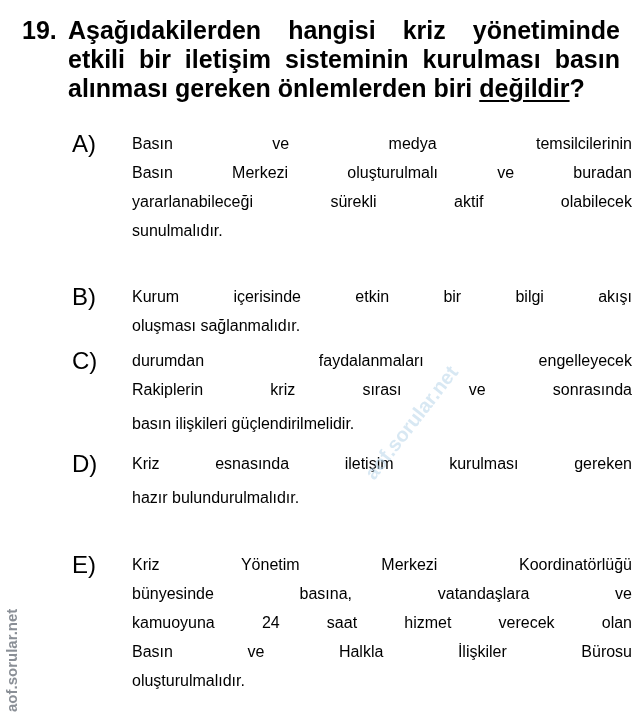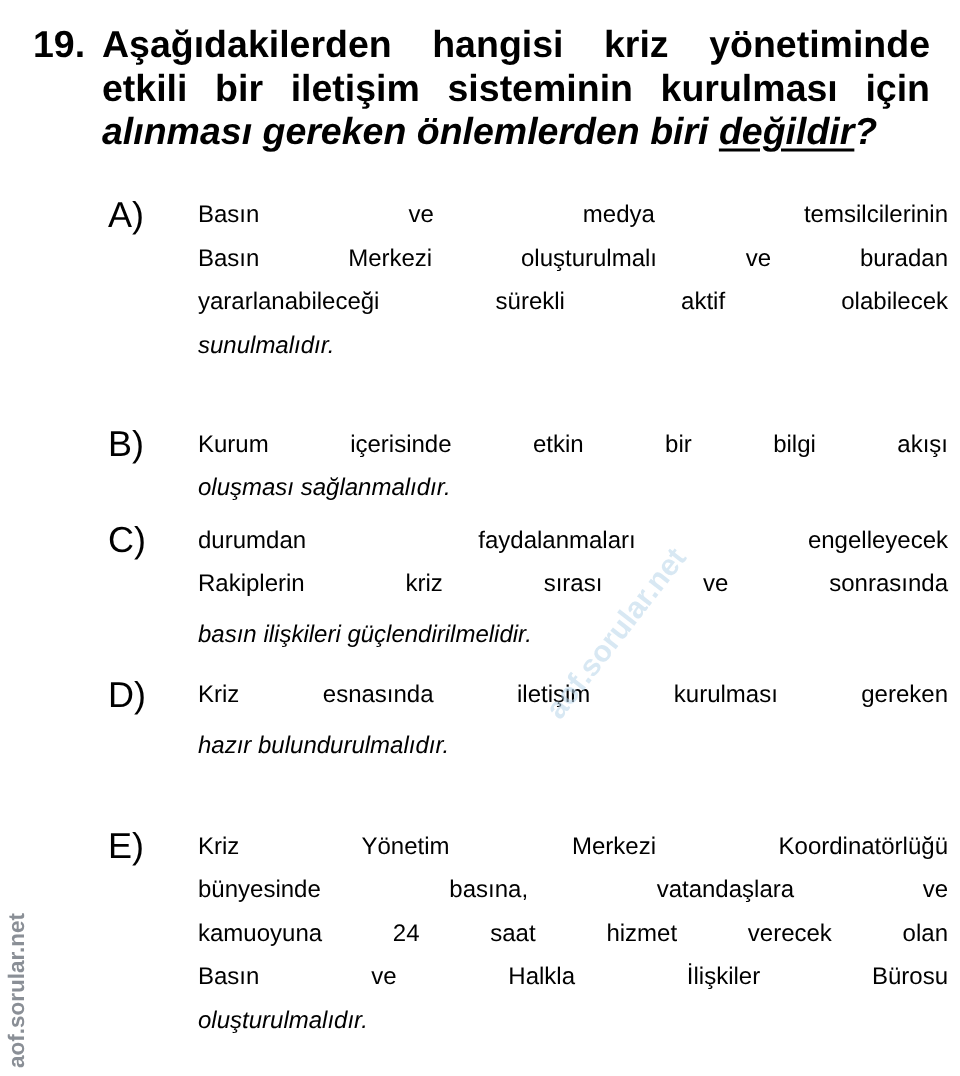--- a/index.html
+++ b/index.html
@@ -67,21 +67,20 @@
       text-align-last: left;
     }
     .line {
       display: block;
       text-align: justify;
       text-align-last: justify;
       white-space: normal;
     }
     .line.last {
       text-align-last: left;
-      font-style: italic;
     }
     .line.gap {
       margin-top: 5px;
     }
     #opt-a { top: 129px; }
     #opt-b { top: 282px; }
     #opt-c { top: 346px; }
     #opt-d { top: 449px; }
     #opt-e { top: 550px; }
     .wm-diag {
@@ -109,21 +108,21 @@
       white-space: nowrap;
     }
   </style>
 </head>
 <body>
 
 <div class="question">
   <span class="q-num">19.</span>
   <div class="q-text">
     <span class="line">Aşağıdakilerden hangisi kriz yönetiminde</span>
-    <span class="line">etkili bir iletişim sisteminin kurulması için</span>
+    <span class="line">etkili bir iletişim sisteminin kurulması basın</span>
     <span class="line last"><span>alınması gereken önlemlerden biri</span> <u>değildir</u><span>?</span></span>
   </div>
 </div>
 
 <div class="option" id="opt-a">
   <span class="opt-letter">A)</span>
   <div class="opt-text">
     <span class="line">Basın ve medya temsilcilerinin</span>
     <span class="line">Basın Merkezi oluşturulmalı ve buradan</span>
     <span class="line">yararlanabileceği sürekli aktif olabilecek</span>

